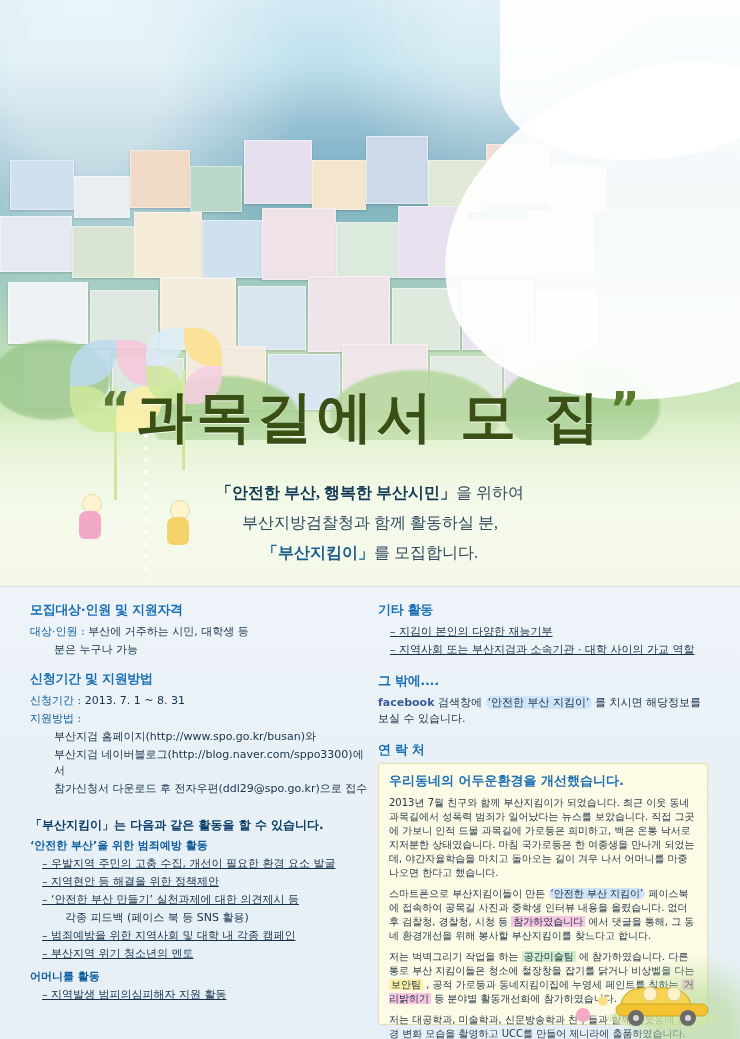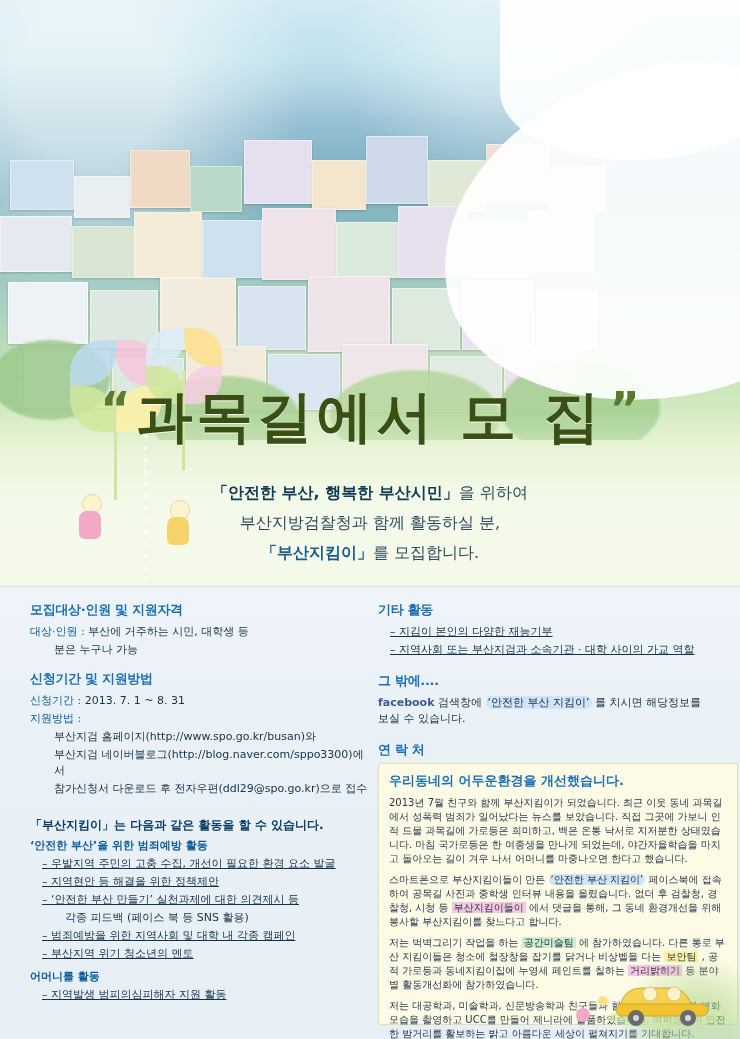--- a/index.html
+++ b/index.html
@@ -73,21 +73,21 @@
     display:inline-block;color:#5a7a2e;font-size:46px;font-weight:bold;vertical-align:top;
     line-height:1;
   }
   .headline .title{
     display:inline-block;font-size:56px;font-weight:bold;color:#3a4f13;
     letter-spacing:4px;line-height:1.1;text-shadow:0 1px 0 rgba(255,255,255,.8);
     padding:0 6px;
   }
   .subline{
     position:absolute;left:0;top:478px;width:740px;text-align:center;
-    color:#2f4a5e;font-size:16px;line-height:30px;
+    color:#2f4a5e;font-size:16px;line-height:30px;font-family:Liberation Serif, serif;
   }
   .subline .b{color:#123a54;font-weight:bold;}
   .subline .hl{color:#1b5e8c;font-weight:bold;}
 
   
   .panel{
     position:absolute;left:0;top:586px;width:740px;height:453px;
     background:#eef3f7;
     border-top:1px solid #d6e0e8;
   }
@@ -108,21 +108,21 @@
   .ln.ind2{padding-left:24px;}
 
   .bluebar{color:#0b3f69;font-weight:bold;font-size:12px;margin:10px 0 4px 0;}
   .mark{background:#f7c6e0;padding:0 2px;}
   .mark-y{background:#fdf0a6;padding:0 2px;}
   .mark-g{background:#cfeccd;padding:0 2px;}
   .mark-b{background:#cfe4f7;padding:0 2px;border-radius:6px;}
 
   
   .yellowbox{
-    position:absolute;left:378px;top:176px;width:360px;height:262px;
+    position:absolute;left:378px;top:176px;width:330px;height:262px;
     background:#fdfbe6;border:1px solid #e6dfae;border-radius:3px;
     padding:8px 10px;box-sizing:border-box;
   }
   .yellowbox h4{margin:0 0 6px 0;font-size:13px;color:#1a6fb5;font-weight:bold;}
   .yellowbox p{margin:0 0 7px 0;font-size:10px;line-height:14px;color:#24384c;}
 
   .phone{font-weight:bold;color:#0b3f69;}
 
   
   .deco-car{position:absolute;right:18px;bottom:10px;width:120px;height:70px;}
@@ -295,21 +295,21 @@
       </div>
     </div>
 
     <div class="yellowbox">
       <h4>우리동네의 어두운환경을 개선했습니다.</h4>
       <p>2013년 7월 친구와 함께 부산지킴이가 되었습니다. 최근 이웃 동네 과목길에서 성폭력 범죄가 일어났다는 뉴스를 보았습니다. 직접 그곳에 가보니 인적 드물 과목길에 가로등은 희미하고, 백은 온통 낙서로 지저분한 상태였습니다. 마침 국가로등은 한 여종생을 만나게 되었는데, 야간자율학습을 마치고 돌아오는 길이 겨우 나서 어머니를 마중나오면 한다고 했습니다.</p>
       <p>
         <span>스마트폰으로 부산지킴이들이 만든</span>
         <span class="mark-b">‘안전한 부산 지킴이’</span>
         <span>페이스북에 접속하여 공목길 사진과 중학생 인터뷰 내용을 올렸습니다. 없더 후 검찰청, 경찰청, 시청 등</span>
-        <span class="mark">부산지킴이들이</span>
+        <span class="mark">참가하였습니다</span>
         <span>에서 댓글을 통해, 그 동네 환경개선을 위해 봉사할 부산지킴이를 찾느다고 합니다.</span>
       </p>
       <p>
         <span>저는 벅벽그리기 작업을 하는</span>
         <span class="mark-g">공간미술팀</span>
         <span>에 참가하였습니다. 다른 통로 부산 지킴이들은 청소에 철장창을 잡기를 닭거나 비상벨을 다는</span>
         <span class="mark-y">보안팀</span>
         <span>, 공적 가로등과 동네지킴이집에 누영세 페인트를 칠하는</span>
         <span class="mark">거리밝히기</span>
         <span>등 분야별 활동개선화에 참가하였습니다.</span>

